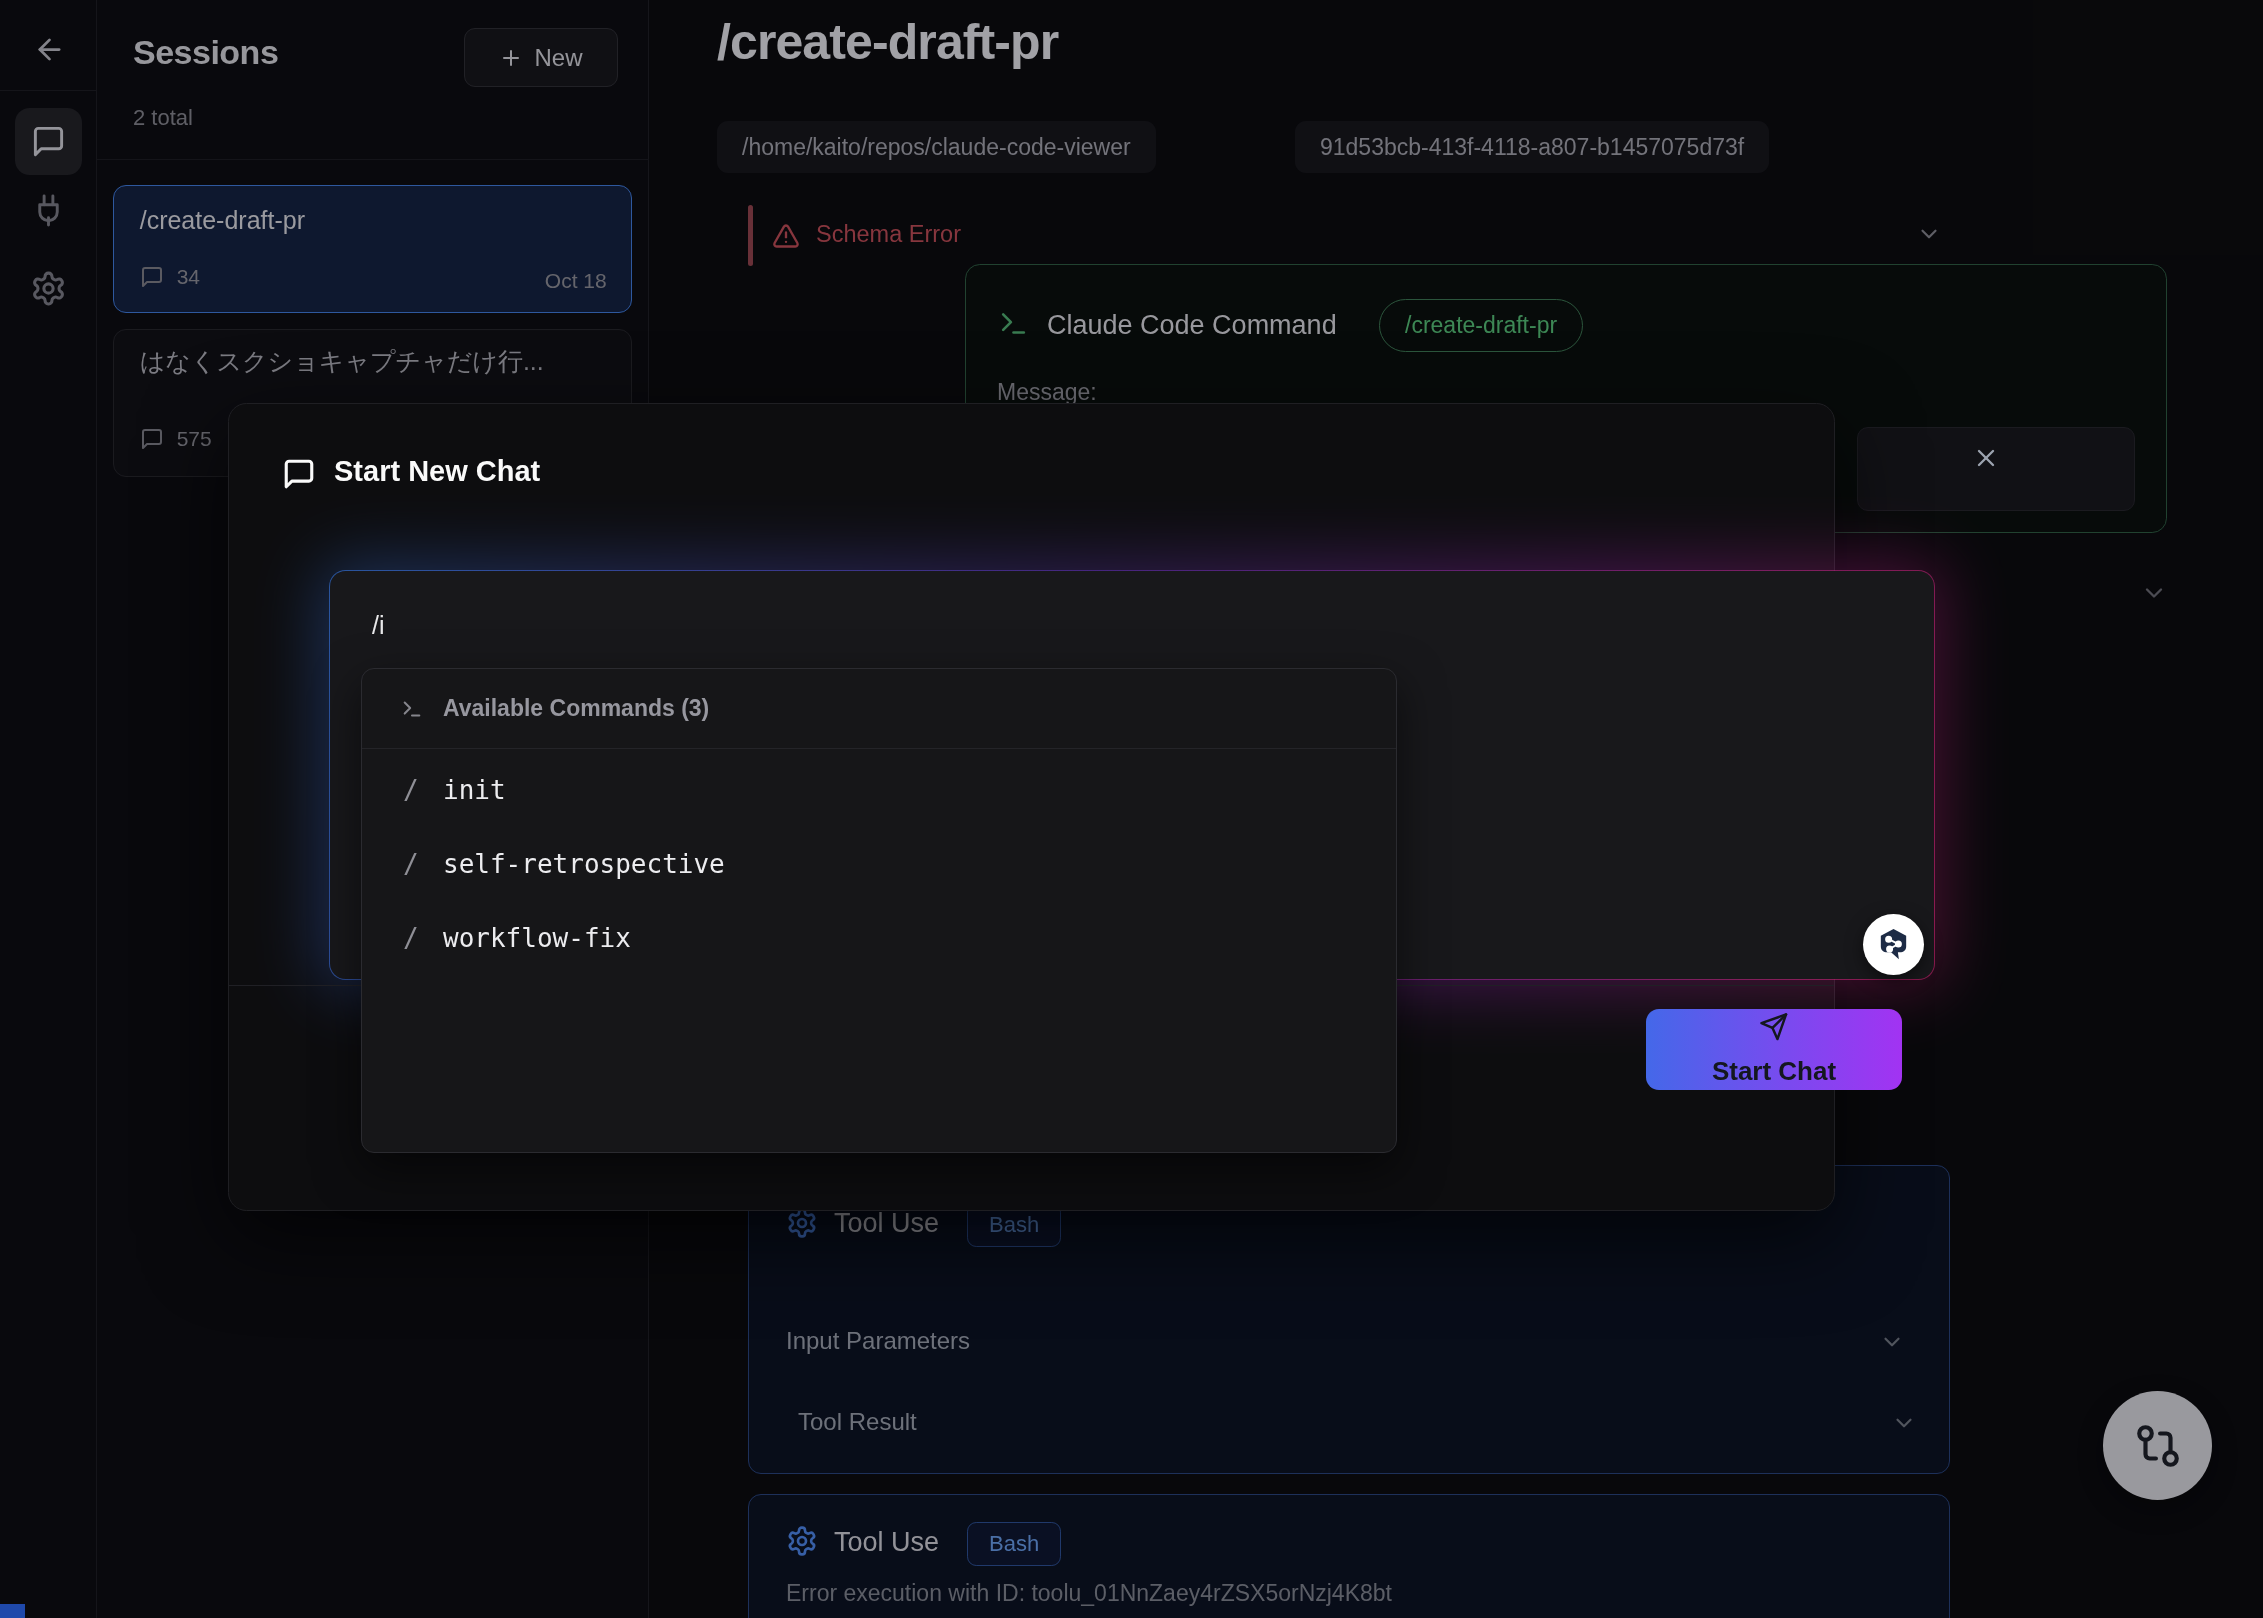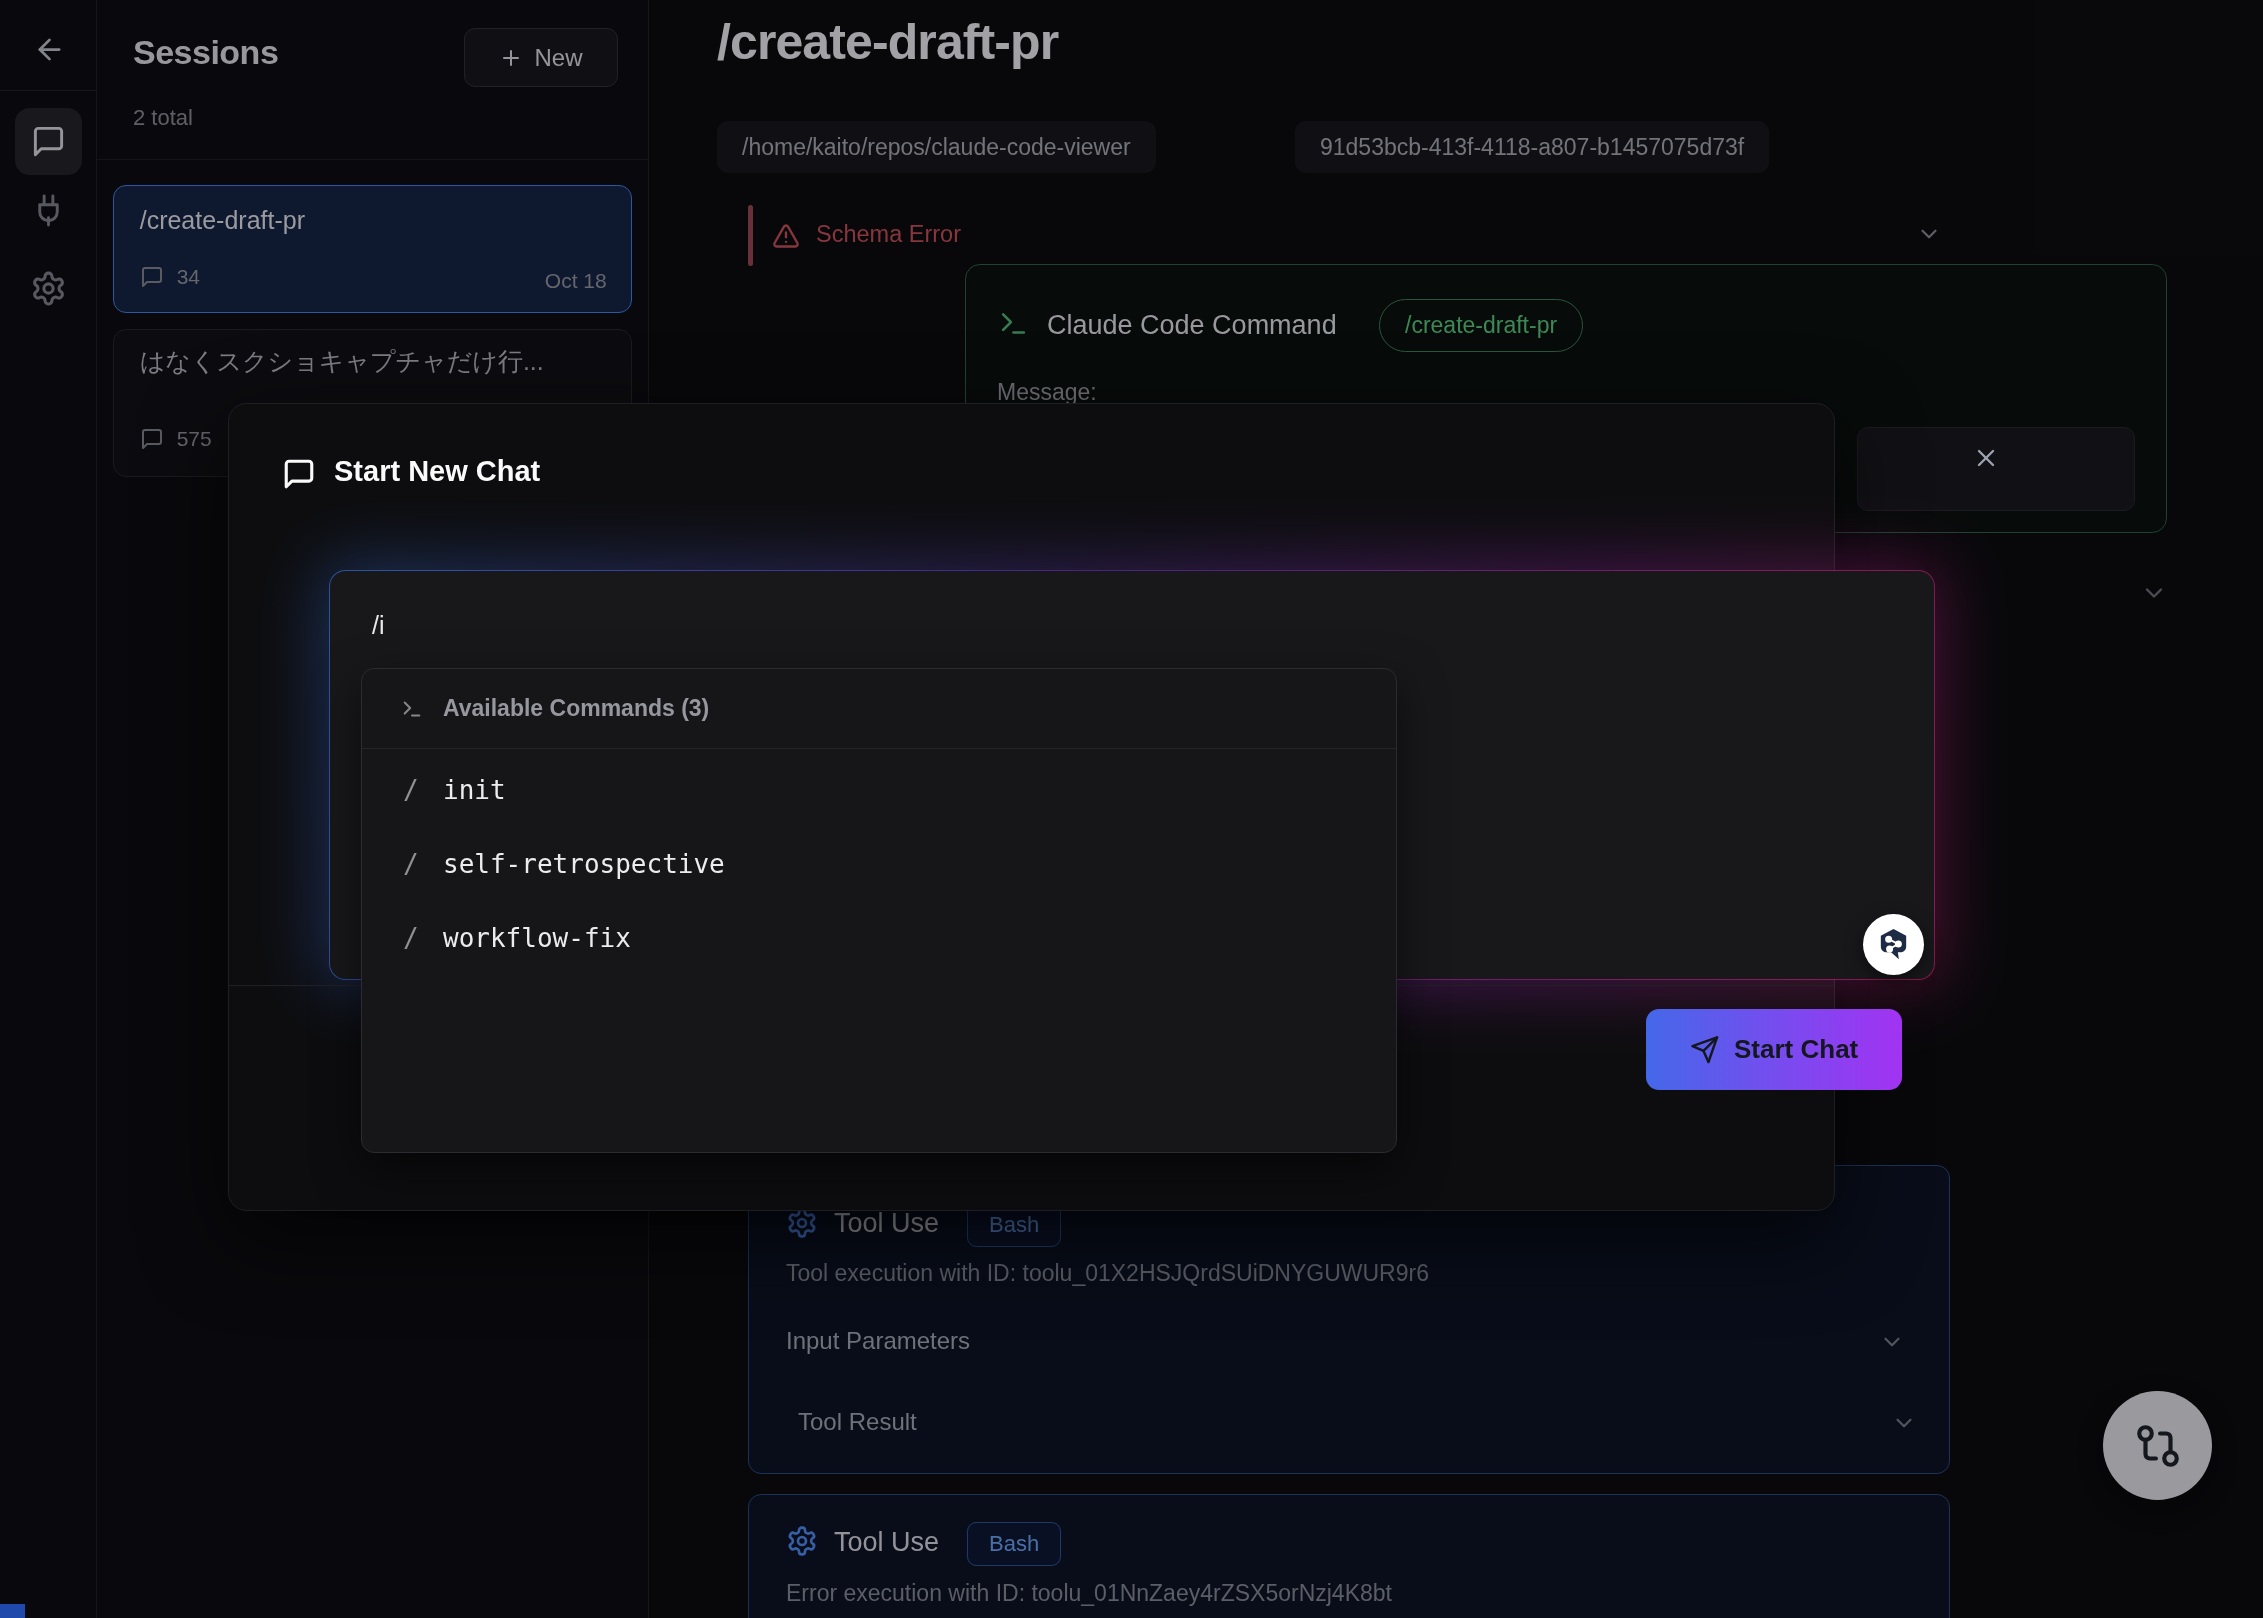--- a/index.html
+++ b/index.html
@@ -111,21 +111,21 @@
   .dd-item { position:absolute; left:0; width:100%; height:74px; cursor:pointer; font-family:"DejaVu Sans Mono", monospace; }
   .dd-item .slash { position:absolute; left:41px; top:20px; font-size:26px; color:#8f8f96; }
   .dd-item .name  { position:absolute; left:81px; top:20px; font-size:26px; color:#ececef; }
   .dd-item.i0 { top:86px; }
   .dd-item.i1 { top:160px; }
   .dd-item.i2 { top:234px; }
 
   .modal-footer-divider { position:absolute; left:0; top:581px; width:100%; height:0.9px; background:#202025; }
   .start-btn { position:absolute; left:1417px; top:605px; width:256px; height:81px; border-radius:13px; border:none; cursor:pointer;
     background:linear-gradient(90deg,#4468e9 0%,#7a4aef 55%,#a233f2 100%);
-    display:flex; align-items:center; justify-content:center; gap:14.8px; color:#14171f; font-size:26px; font-weight:600; font-family:inherit; }
+    display:flex; align-items:center; justify-content:center; gap:14.8px; color:#14171f; font-size:26px; font-weight:600; font-family:inherit;flex-direction:column; }
 </style>
 </head>
 <body>
 
 <div class="app">
 
   <nav class="rail">
     <button class="rail-back">
       <span>
         <svg width="33" height="33" viewBox="0 0 24 24" fill="none" stroke="currentColor" stroke-width="2" stroke-linecap="round" stroke-linejoin="round">
@@ -247,21 +247,20 @@
 
     <section class="tool-card one">
       <span class="tc-gear">
         <svg width="32" height="32" viewBox="0 0 24 24" fill="none" stroke="currentColor" stroke-width="2" stroke-linecap="round" stroke-linejoin="round">
             <path d="M12.22 2h-.44a2 2 0 0 0-2 2v.18a2 2 0 0 1-1 1.73l-.43.25a2 2 0 0 1-2 0l-.15-.08a2 2 0 0 0-2.73.73l-.22.38a2 2 0 0 0 .73 2.73l.15.1a2 2 0 0 1 1 1.72v.51a2 2 0 0 1-1 1.74l-.15.09a2 2 0 0 0-.73 2.73l.22.38a2 2 0 0 0 2.73.73l.15-.08a2 2 0 0 1 2 0l.43.25a2 2 0 0 1 1 1.73V20a2 2 0 0 0 2 2h.44a2 2 0 0 0 2-2v-.18a2 2 0 0 1 1-1.73l.43-.25a2 2 0 0 1 2 0l.15.08a2 2 0 0 0 2.73-.73l.22-.39a2 2 0 0 0-.73-2.73l-.15-.08a2 2 0 0 1-1-1.74v-.5a2 2 0 0 1 1-1.74l.15-.09a2 2 0 0 0 .73-2.73l-.22-.38a2 2 0 0 0-2.73-.73l-.15.08a2 2 0 0 1-2 0l-.43-.25a2 2 0 0 1-1-1.73V4a2 2 0 0 0-2-2z"></path>
             <circle cx="12" cy="12" r="3"></circle>
           </svg>
       </span>
       <span class="tc-title">Tool Use</span>
       <span class="tc-badge">Bash</span>
-      <div class="tc-id">Tool execution with ID: toolu_01X2HSJQrdSUiDNYGUWUR9r6</div>
       <div class="tc-row r1">
         <span class="tc-row-label">Input Parameters</span>
         <span class="tc-row-chevron">
           <svg width="26" height="26" viewBox="0 0 24 24" fill="none" stroke="currentColor" stroke-width="2" stroke-linecap="round" stroke-linejoin="round">
               <path d="m6 9 6 6 6-6"></path>
             </svg>
         </span>
       </div>
       <div class="tc-row r2">
         <span class="tc-row-label">Tool Result</span>

